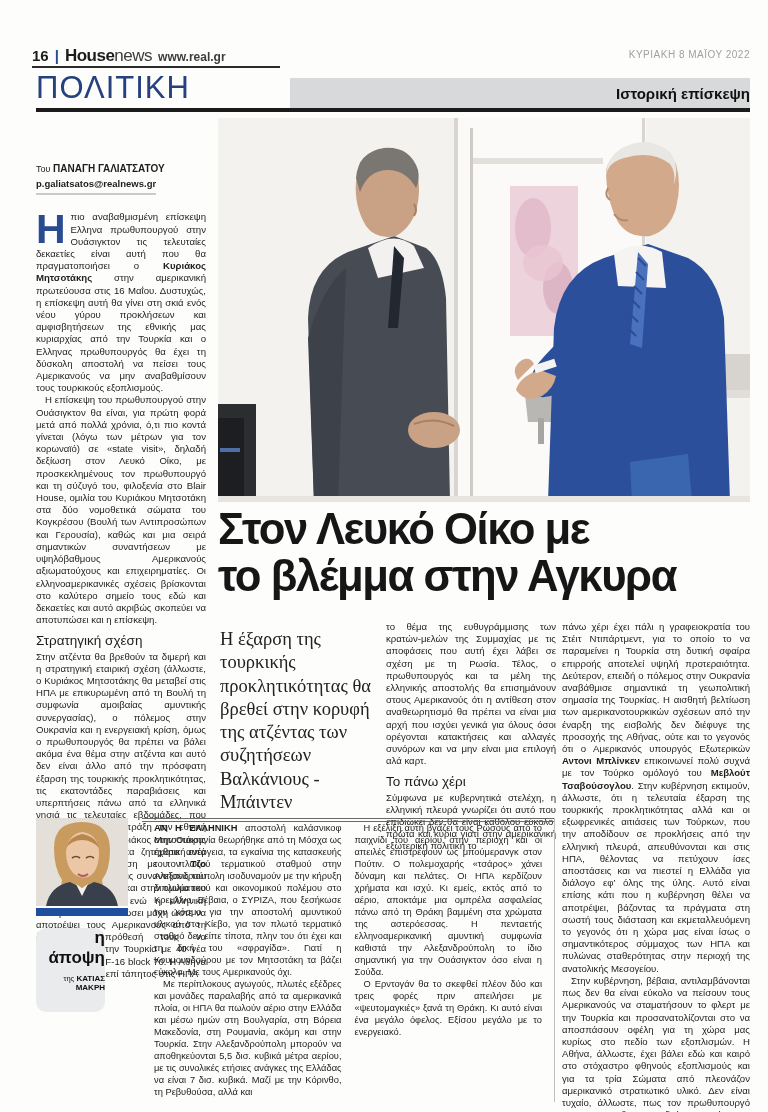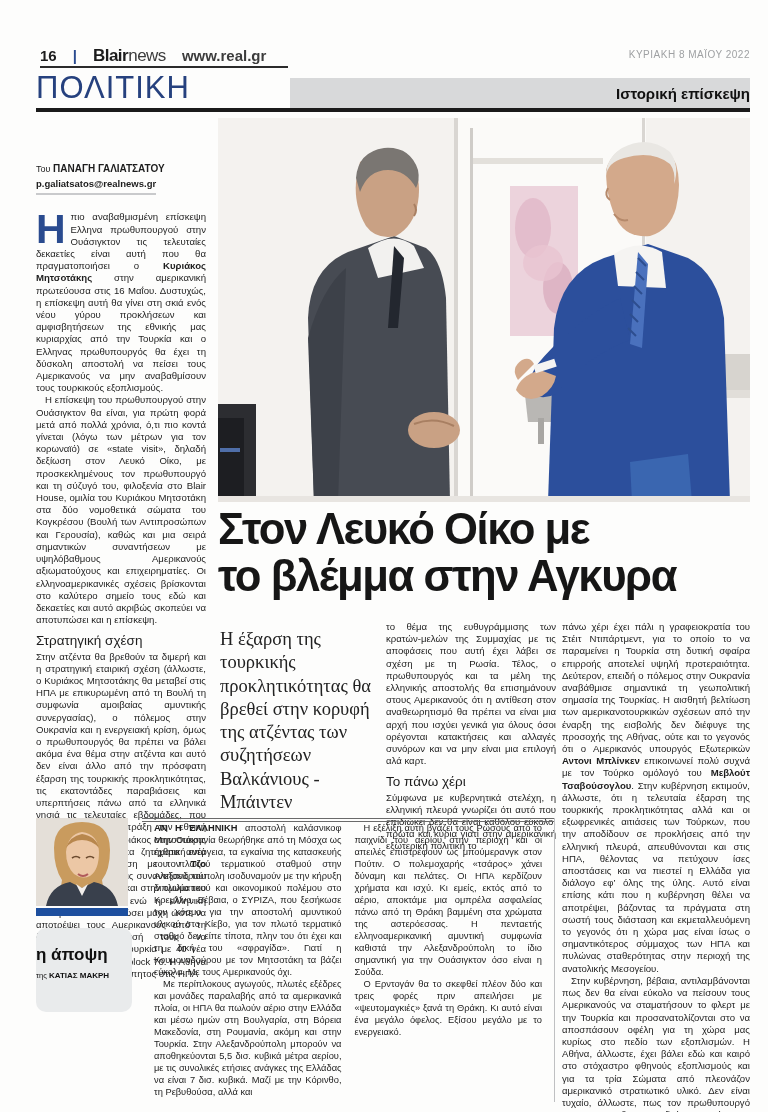--- a/index.html
+++ b/index.html
@@ -1,26 +1,26 @@
 <!DOCTYPE html>
 <html><head>
 <meta charset="utf-8">
 <style>
   html,body{margin:0;padding:0;background:#888;}
   #page{position:relative;width:768px;height:1112px;background:#fdfdfc;margin:0 auto;
         font-family:"Liberation Sans",sans-serif;color:#1c1c1c;overflow:hidden;}
   
-  .masthead{position:absolute;left:40px;top:46px;width:248px;height:20px;
-            border-bottom:2px solid #2b2b2b;display:flex;align-items:baseline;gap:16px;}
+  .masthead{position:absolute;left:32px;top:46px;width:248px;height:20px;
+            border-bottom:2px solid #2b2b2b;display:flex;align-items:baseline;gap:6px;}
   .pageno{font-size:15px;font-weight:bold;}
   .pipe{color:#2a4b8f;font-weight:bold;font-size:15px;}
   .brand{font-size:17px;letter-spacing:-0.5px;}
   .brand .b{font-weight:bold;}
   .brand .l{font-weight:normal;color:#3c3c3c;}
-  .site{font-size:15px;font-weight:bold;color:#3c3c3c;}
+  .site{font-size:12px;font-weight:bold;color:#3c3c3c;}
   .issue-date{position:absolute;right:18px;top:49px;font-size:10px;color:#9fa1a3;
               letter-spacing:0.5px;}
   .section-title{position:absolute;left:36px;top:70px;font-family:Liberation Sans, sans-serif;
                  font-size:31px;color:#26417e;letter-spacing:1px;font-weight:500;}
   .kicker-bar{position:absolute;left:290px;top:78px;width:460px;height:30px;background:#d8d9da;
               display:flex;align-items:center;padding-left:14px;box-sizing:border-box;justify-content:flex-end;}
   .kicker-bar span{font-size:15px;font-weight:bold;color:#111;}
   .thick-rule{position:absolute;left:36px;top:108px;width:714px;height:4px;background:#1b1b1b;}
   
   .photo{position:absolute;left:218px;top:118px;width:532px;height:384px;overflow:hidden;}
@@ -42,22 +42,22 @@
   .byline .pre{font-size:9px;color:#222;}
   .byline .name{font-size:10px;font-weight:bold;}
   .byline .mail{font-size:9.5px;font-weight:bold;display:inline-block;
                 border-bottom:2px solid #c9cacc;padding-bottom:3px;margin-top:3px;}
   .dropcap{float:left;font-size:41px;line-height:33px;font-weight:bold;color:#2a4b8f;
            margin:2px 5px 0 0;}
   .subhead{font-size:13.5px;font-weight:normal;margin:9px 0 3px;text-align:left;}
   
   .side-photo{position:absolute;left:36px;top:818px;width:92px;height:88px;overflow:hidden;}
   .side-bar{position:absolute;left:36px;top:908px;width:92px;height:8px;background:#1d4f9e;}
-  .opinion-label{position:absolute;left:36px;top:928px;width:96px;height:84px;background:#e9ebec;
-                 border-radius:10px;text-align:left;box-sizing:border-box;padding-top:17px;}
+  .opinion-label{position:absolute;left:36px;top:928px;width:69px;height:84px;background:#e9ebec;
+                 border-radius:10px;text-align:right;box-sizing:border-box;}
   .opinion-label .big{font-size:17px;font-weight:bold;color:#101010;}
   .opinion-label .who{font-size:8px;margin-top:6px;color:#101010;}
   .opinion-label .who .pre{font-weight:normal;font-size:7.5px;}
   .opinion-label .who .nm{font-weight:bold;}
   
   .opinion-box{position:absolute;left:142px;top:818px;width:413px;height:284px;
                border-right:1px solid #bfc0c2;box-sizing:border-box;}
   .dbl-rule{height:1px;background:#6a6a6a;}
   .dbl-rule + .dbl-rule{margin-top:2px;}
   .opinion-title{font-family:"Liberation Serif",serif;font-size:25px;font-weight:500;
@@ -68,21 +68,21 @@
   .opinion-col p.ind{text-indent:9px;}
 </style>
 </head>
 <body>
 
 <div id="page">
 
   <div class="masthead">
     <span class="pageno">16</span>
     <span class="pipe">|</span>
-    <span class="brand"><span class="b">Blair</span><span class="l">news</span></span>
+    <span class="brand"><span class="b">House</span><span class="l">news</span></span>
     <span class="site">www.real.gr</span>
   </div>
   <div class="issue-date">ΚΥΡΙΑΚΗ 8 ΜΑΪΟΥ 2022</div>
   <div class="section-title">ΠΟΛΙΤΙΚΗ</div>
   <div class="kicker-bar">
     <span>Ιστορική επίσκεψη</span>
   </div>
   <div class="thick-rule"></div>
 
   <div class="photo">

